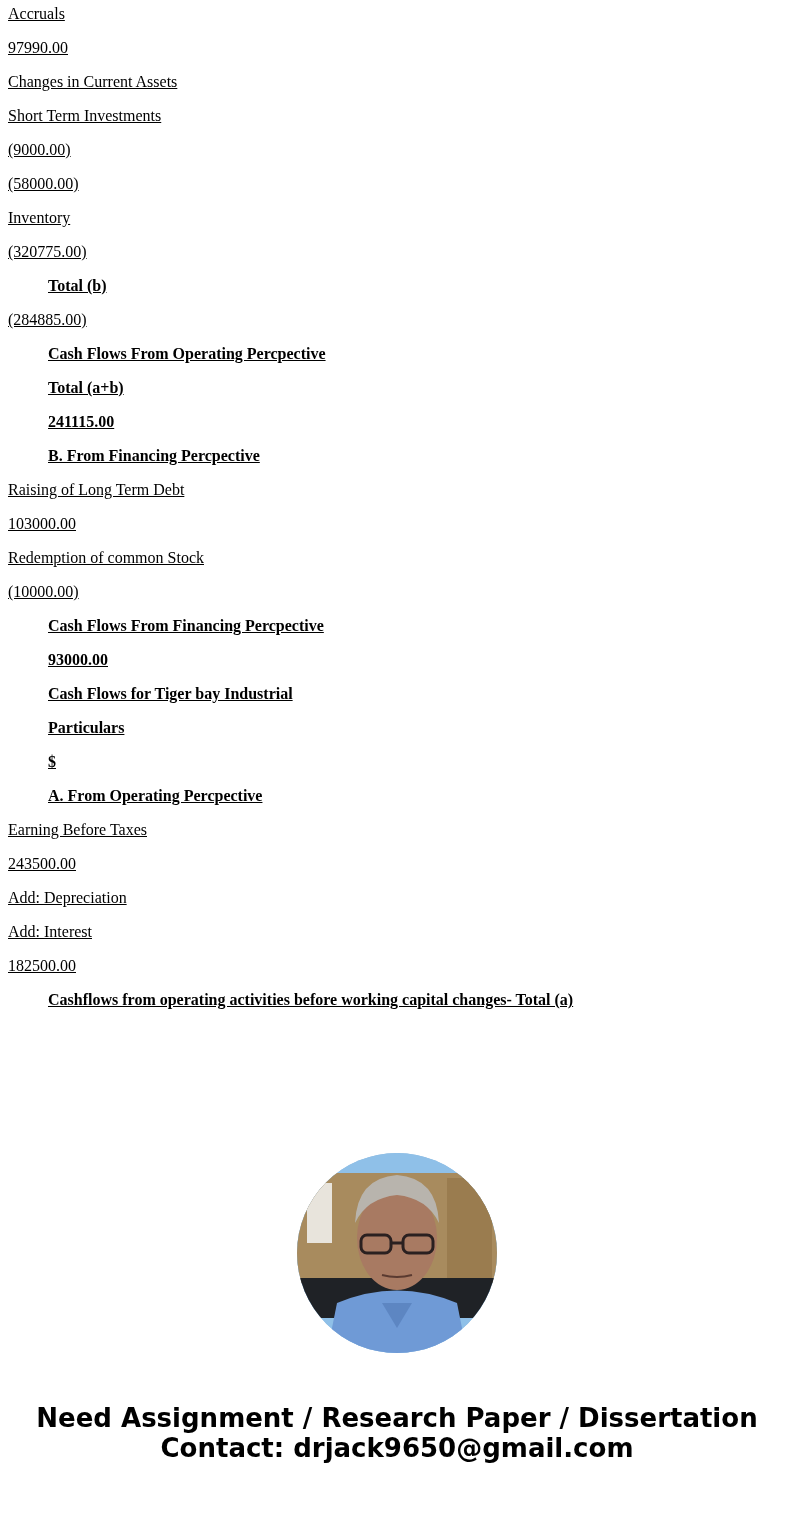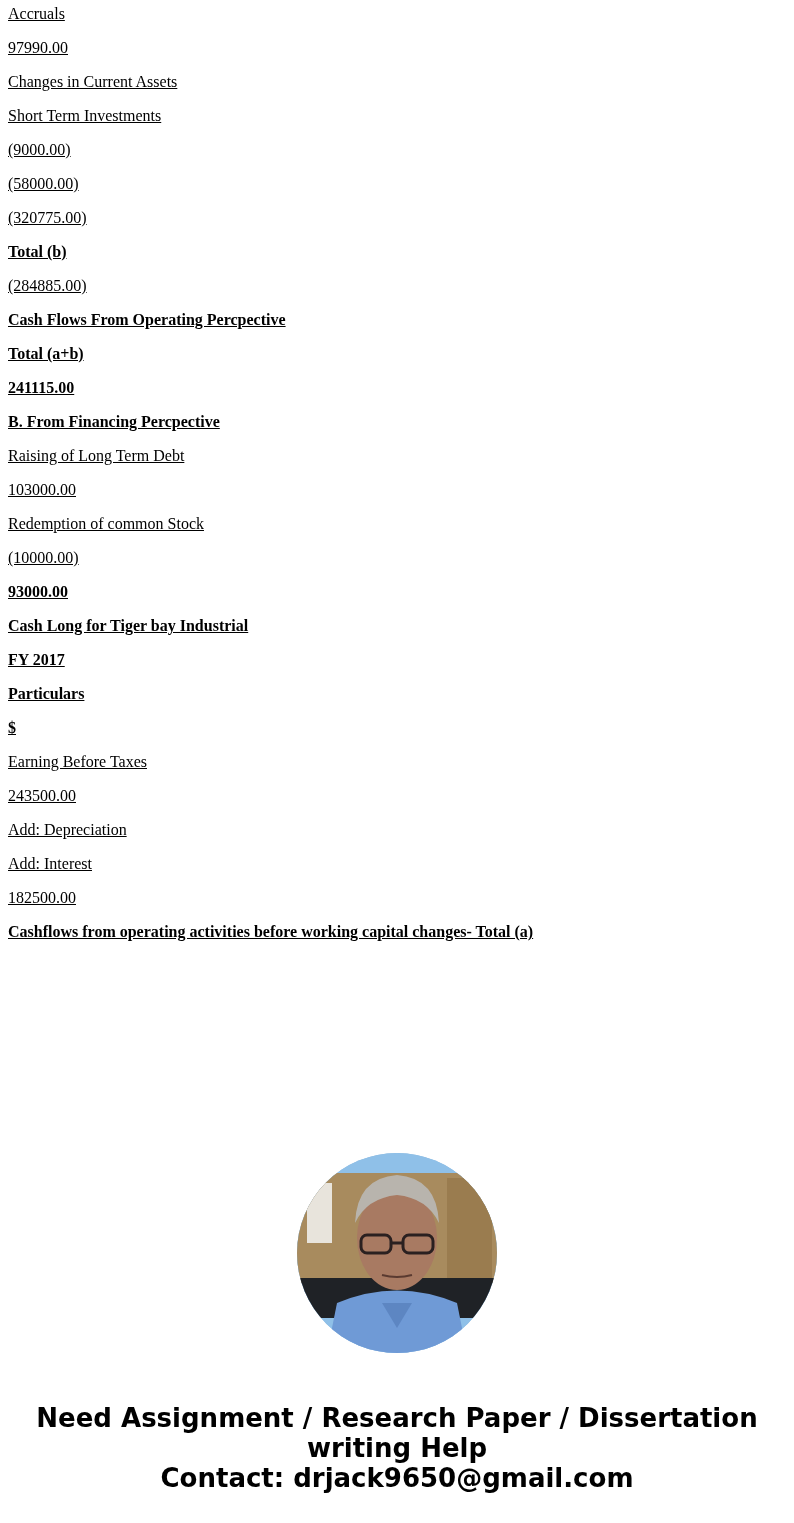--- a/index.html
+++ b/index.html
@@ -12,21 +12,21 @@
       color: #000000;
       overflow: hidden;
     }
     .lines { position: absolute; left: 8px; top: 0; text-decoration: underline; }
     .line {
       height: 34px;
       line-height: 27px;
       margin: 0;
       white-space: nowrap;
     }
-    .bold { font-weight: bold; }
+    .bold { font-weight: bold; margin-left: 40px; }
     .avatar {
       position: absolute;
       left: 297px;
       top: 1153px;
       width: 200px;
       height: 200px;
       border-radius: 50%;
       overflow: hidden;
       background: #8fb7dc;
     }
@@ -47,36 +47,38 @@
 </head>
 <body>
 
 <div class="lines">
   <p class="line">Accruals</p>
   <p class="line">97990.00</p>
   <p class="line">Changes in Current Assets</p>
   <p class="line">Short Term Investments</p>
   <p class="line">(9000.00)</p>
   <p class="line">(58000.00)</p>
+  <p class="line">Inventory</p>
   <p class="line">(320775.00)</p>
   <p class="line bold">Total (b)</p>
   <p class="line">(284885.00)</p>
   <p class="line bold">Cash Flows From Operating Percpective</p>
   <p class="line bold">Total (a+b)</p>
   <p class="line bold">241115.00</p>
   <p class="line bold">B. From Financing Percpective</p>
   <p class="line">Raising of Long Term Debt</p>
   <p class="line">103000.00</p>
   <p class="line">Redemption of common Stock</p>
   <p class="line">(10000.00)</p>
+  <p class="line bold">Cash Flows From Financing Percpective</p>
   <p class="line bold">93000.00</p>
-  <p class="line bold">Cash Long for Tiger bay Industrial</p>
-  <p class="line bold">FY 2017</p>
+  <p class="line bold">Cash Flows for Tiger bay Industrial</p>
   <p class="line bold">Particulars</p>
   <p class="line bold">$</p>
+  <p class="line bold">A. From Operating Percpective</p>
   <p class="line">Earning Before Taxes</p>
   <p class="line">243500.00</p>
   <p class="line">Add: Depreciation</p>
   <p class="line">Add: Interest</p>
   <p class="line">182500.00</p>
   <p class="line bold">Cashflows from operating activities before working capital changes- Total (a)</p>
 </div>
 
 <div class="avatar">
   <svg viewBox="0 0 200 200" xmlns="http://www.w3.org/2000/svg">
@@ -91,15 +93,14 @@
     <path d="M58 70 Q60 25 100 22 Q140 25 142 70 Q130 45 100 42 Q70 45 58 70 Z" fill="#b8b4ad"></path>
     <rect x="64" y="82" width="30" height="18" rx="6" fill="none" stroke="#2a2020" stroke-width="3"></rect>
     <rect x="106" y="82" width="30" height="18" rx="6" fill="none" stroke="#2a2020" stroke-width="3"></rect>
     <line x1="94" y1="90" x2="106" y2="90" stroke="#2a2020" stroke-width="3"></line>
     <path d="M85 122 Q100 126 115 122" stroke="#5a3a30" stroke-width="2" fill="none"></path>
   </svg>
 </div>
 
 <div class="promo">
   <div>Need Assignment / Research Paper / Dissertation</div>
-  <div>writing Help</div>
   <div>Contact: drjack9650@gmail.com</div>
 </div>
 
 </body></html>

